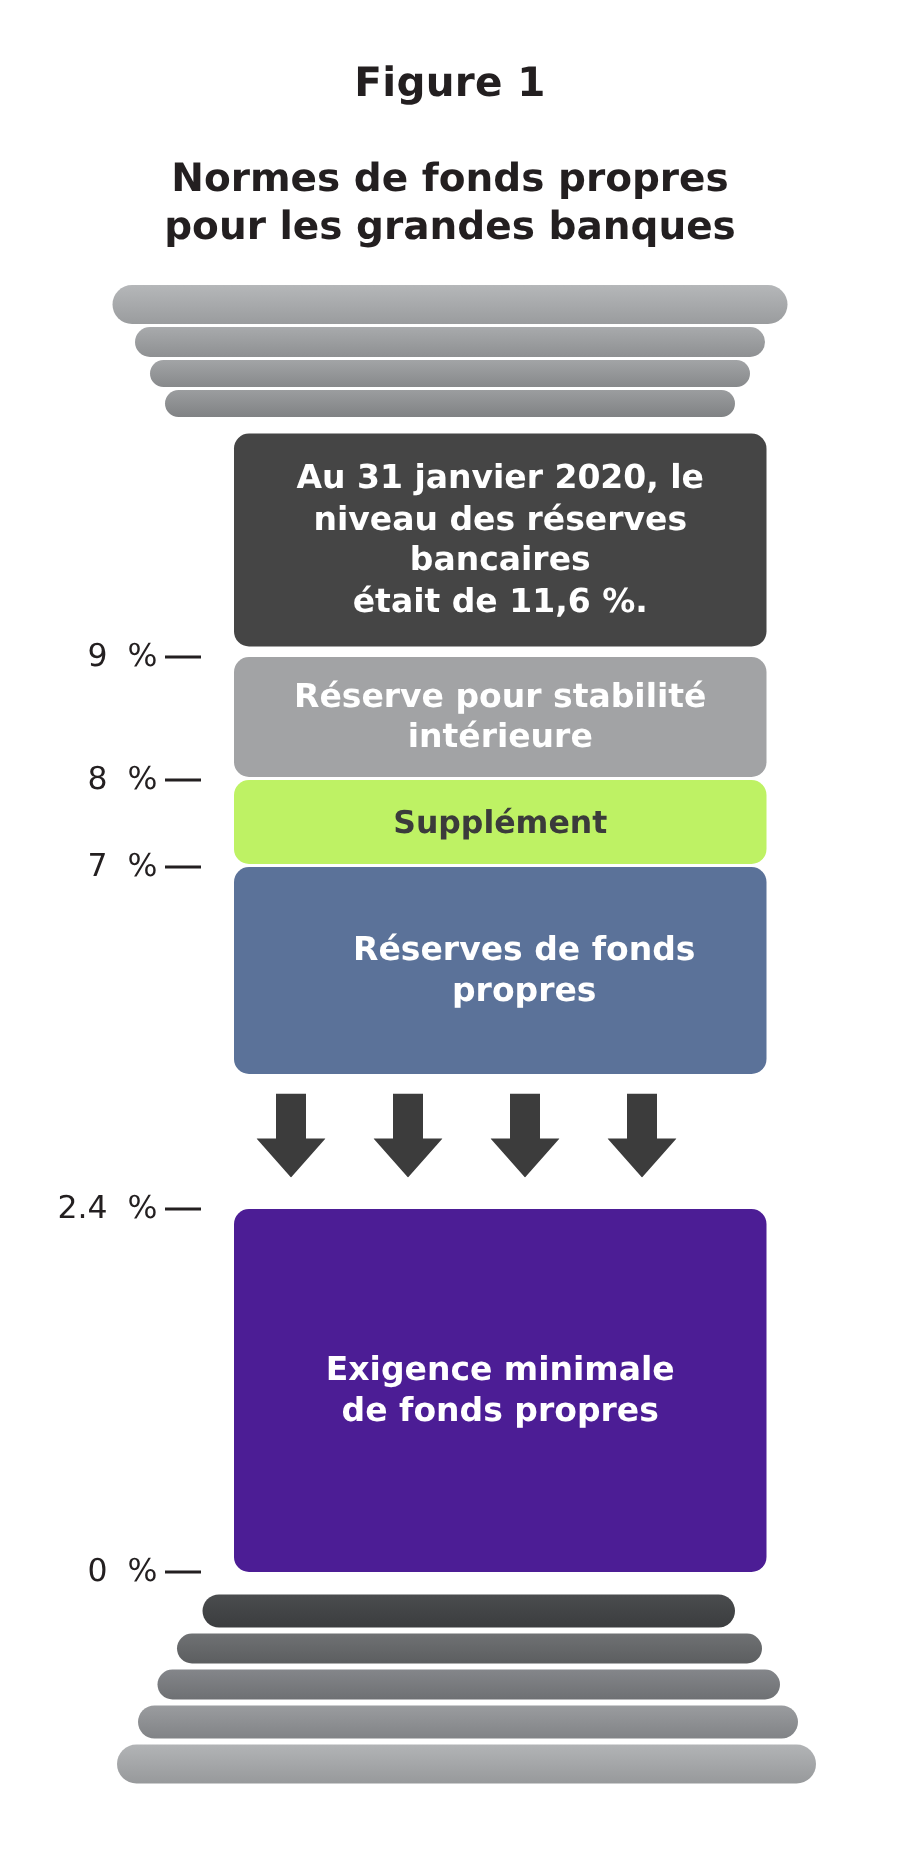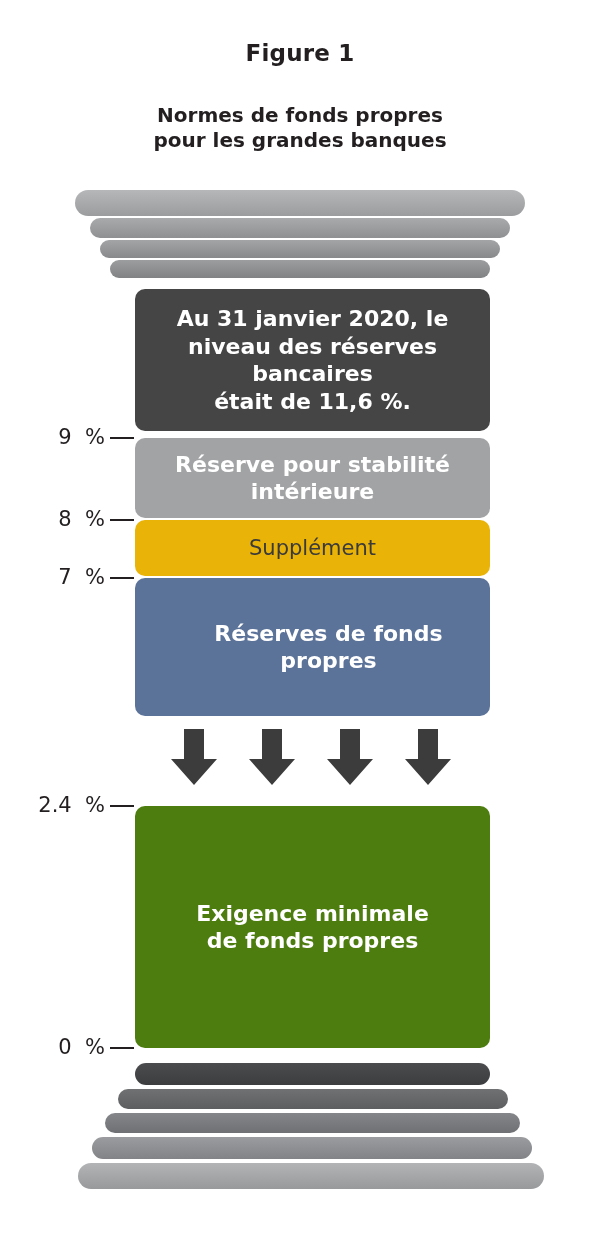--- a/index.html
+++ b/index.html
@@ -16,32 +16,32 @@
     overflow: hidden;
   }
 
   
   #figure-label {
     position: absolute;
     top: 40px;
     left: 0;
     width: 600px;
     text-align: center;
-    font-size: 23px;
+    font-size: 27px;
     font-weight: bold;
     letter-spacing: 0.2px;
     color: #231f20;
   }
   #chart-title {
     position: absolute;
     top: 103px;
     left: 0;
     width: 600px;
     text-align: center;
-    font-size: 20px;
+    font-size: 26px;
     font-weight: bold;
     line-height: 1.24;
     color: #231f20;
   }
 
   
   .slab {
     position: absolute;
     border-radius: 14px;
   }
@@ -49,20 +49,21 @@
   
   .block {
     position: absolute;
     border-radius: 10px;
     box-sizing: border-box;
     display: flex;
     align-items: center;
     justify-content: center;
     text-align: center;
     line-height: 1.25;
+    margin-left: 21px;
   }
   .block-text {
     width: 100%;
     padding: 0 14px;
     box-sizing: border-box;
   }
 
   #block-note {
     left: 135px;
     top: 289px;
@@ -84,45 +85,45 @@
     color: #ffffff;
     font-size: 22px;
     font-weight: bold;
   }
 
   #block-supplement {
     left: 135px;
     top: 520px;
     width: 355px;
     height: 56px;
-    background: #eab308;
+    background: #bef264;
     color: #3b3b3b;
     font-size: 21px;
-    font-weight: normal;
+    font-weight: bold;
   }
 
   #block-buffers {
     left: 135px;
     top: 578px;
     width: 355px;
     height: 138px;
     background: #5b7299;
     color: #ffffff;
     font-size: 22px;
     font-weight: bold;
     padding-left: 32px;
   }
   #block-buffers .block-text { white-space: pre-line; }
 
   #block-minimum {
     left: 135px;
     top: 806px;
     width: 355px;
     height: 242px;
-    background: #4d7c0f;
+    background: #4c1d95;
     color: #ffffff;
     font-size: 22px;
     font-weight: bold;
   }
   #block-minimum .block-text { white-space: pre-line; }
 
   
   .axis-label {
     position: absolute;
     font-size: 21px;

